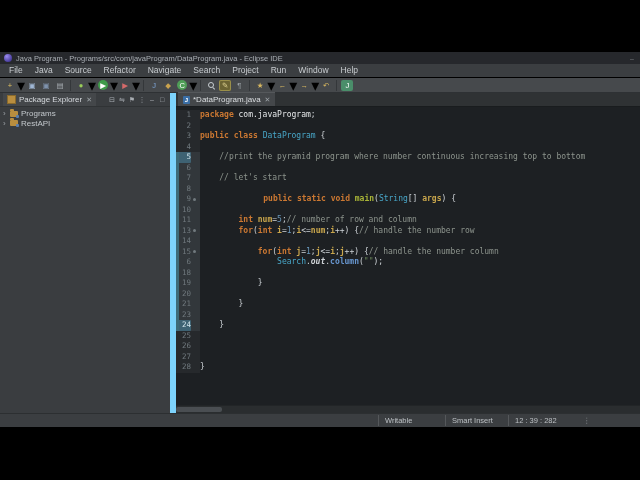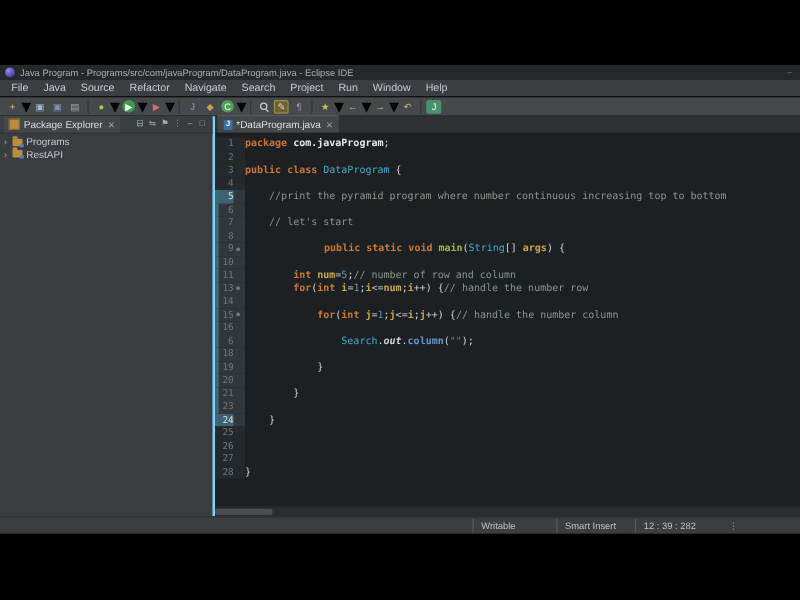--- a/index.html
+++ b/index.html
@@ -40,21 +40,21 @@
   .mag::before{content:"";position:absolute;left:0;top:0;width:4px;height:4px;
                border:1px solid #c9ced2;border-radius:50%;}
   .mag::after{content:"";position:absolute;left:5px;top:5px;width:3px;height:1px;
               background:#c9ced2;transform:rotate(45deg);transform-origin:0 0;}
 
   
   #main{flex:1 1 auto;display:flex;min-height:0;}
 
   
   #explorer{width:170px;flex:0 0 auto;background:#3a3d40;display:flex;flex-direction:column;
-            border-right:2px solid #7dd3fc;}
+            border-right:6px solid #7dd3fc;}
   #explorer-header{height:13px;background:#3a3d40;border-bottom:1px solid #303335;
                    display:flex;align-items:center;padding:0 3px;}
   #explorer-tab{display:flex;align-items:center;background:#44474a;height:13px;padding:0 4px;}
   .pkg-icon{width:7px;height:7px;background:#b98e3f;border:1px solid #8a6a2c;margin-right:3px;}
   #explorer-tab-label{font-size:8px;color:#d6dade;white-space:nowrap;}
   .tab-close{font-size:7px;color:#9aa0a5;margin-left:4px;}
   #explorer-header-icons{margin-left:auto;display:flex;align-items:center;}
   .hicon{font-size:7px;color:#a8adb2;width:10px;text-align:center;line-height:13px;}
   #explorer-body{flex:1 1 auto;padding:2px 0;}
   .tree-item{display:flex;align-items:center;height:9.5px;padding-left:3px;}
@@ -98,21 +98,21 @@
   .caret{display:inline-block;width:1px;height:8px;background:#e8eaec;vertical-align:-1px;}
 
   .tk-k{color:var(--keyword);font-weight:bold;}
   .tk-t{color:var(--type);}
   .tk-v{color:var(--variable);font-weight:bold;}
   .tk-vu{color:var(--variable);font-weight:bold;text-decoration:underline;}
   .tk-n{color:var(--number);}
   .tk-c{color:var(--comment);}
   .tk-s{color:var(--string);}
   .tk-p{color:var(--plain);}
-  .tk-b{color:#e6e8ea;font-weight:bold;}
+  .tk-b{color:#e6e8ea;font-weight:normal;}
   .tk-m{color:var(--method-decl);font-weight:bold;}
   .tk-f{color:var(--method-call);font-weight:bold;}
   .tk-i{color:var(--field);font-weight:bold;font-style:italic;}
 
   
   #hscroll{height:7px;background:#2a2d2f;flex:0 0 auto;position:relative;border-top:1px solid #222527;}
   #hscroll-thumb{position:absolute;left:0;top:1px;height:5px;width:46px;background:#4a4e52;border-radius:2px;}
 
   
   #statusbar{height:13px;background:#3b3e41;border-top:1px solid #2c2f31;
@@ -358,27 +358,20 @@
             <span class="gut inrange">
               <span class="strip"></span>
               <span class="lnum">15</span>
               <span class="folddot"></span>
             </span>
             <span class="codeln" style="padding-left: 12ch;"><span class="tk-k">for</span><span class="tk-p">(</span><span class="tk-k">int </span><span class="tk-v">j</span><span class="tk-p">=</span><span class="tk-n">1</span><span class="tk-p">;</span><span class="tk-v">j</span><span class="tk-p">&lt;=</span><span class="tk-v">i</span><span class="tk-p">;</span><span class="tk-v">j</span><span class="tk-p">++) {</span><span class="tk-c">// handle the number column</span></span>
           </div>
           <div class="ln">
             <span class="gut inrange">
               <span class="strip"></span>
-              <span class="lnum">16</span>
-            </span>
-            <span class="codeln" style="padding-left: 0ch;"></span>
-          </div>
-          <div class="ln">
-            <span class="gut inrange">
-              <span class="strip"></span>
               <span class="lnum">6</span>
             </span>
             <span class="codeln" style="padding-left: 16ch;"><span class="tk-t">Search</span><span class="tk-p">.</span><span class="tk-i">out</span><span class="tk-p">.</span><span class="tk-f">column</span><span class="tk-p">(</span><span class="tk-s">""</span><span class="tk-p">);</span></span>
           </div>
           <div class="ln">
             <span class="gut inrange">
               <span class="strip"></span>
               <span class="lnum">18</span>
             </span>
             <span class="codeln" style="padding-left: 0ch;"></span>

